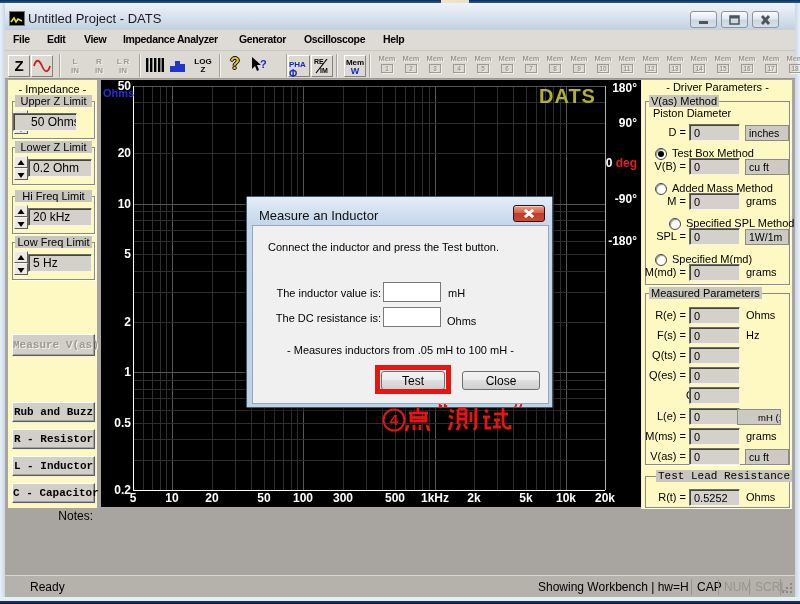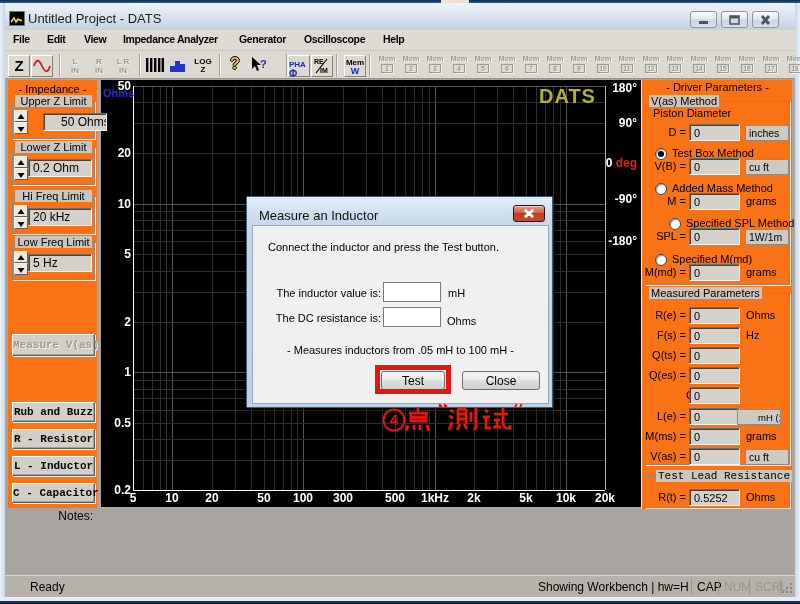--- a/index.html
+++ b/index.html
@@ -19,21 +19,21 @@
 
 #toolbar{left:5px;top:51px;width:790px;height:28px;background:#dcd9d2;border-bottom:1px solid #9a978f;}
 .tbtn{position:absolute;top:4px;width:22px;height:22px;}
 .tbtn.raised{background:#dcd9d2;border:1px solid;border-color:#ffffff #85827b #85827b #ffffff;}
 .tsep{position:absolute;top:3px;width:2px;height:23px;border-left:1px solid #a5a29b;border-right:1px solid #f5f2ec;}
 .dim{color:#9d9a92;text-shadow:1px 1px 0 #f4f1ea;}
 .memb{position:absolute;top:4px;width:22px;height:23px;text-align:center;}
 .memb .m1{font-size:7.5px;font-weight:bold;line-height:8px;}
 .memb .m2{margin:1px auto 0;width:12px;height:9px;border:1px solid #9d9a92;box-shadow:1px 1px 0 #f4f1ea;font-size:6.5px;line-height:8px;font-weight:bold;}
 
-.panel{background:#f97316;}
+.panel{background:#fef9c3;}
 .grp{position:absolute;border:1px solid #8d8a82;box-shadow:1px 1px 0 rgba(255,255,255,.75);}
 .grplabel{position:absolute;background:#c9c6bf;font-size:11px;color:#000;padding:0 2px;white-space:nowrap;}
 .lbl{position:absolute;font-size:11px;line-height:11px;color:#000;white-space:nowrap;}
 .field{position:absolute;background:#d4d1ca;border:1px solid;border-color:#6f6c66 #f6f3ed #f6f3ed #6f6c66;box-shadow:inset 1px 1px 0 #46443f;font-size:12px;color:#000;padding-left:4px;white-space:nowrap;overflow:hidden;}
 .unitbox{position:absolute;border:1px solid #8d8a82;background:#cdcac3;font-size:10.5px;padding-left:3px;white-space:nowrap;overflow:hidden;line-height:14px;}
 .spin{position:absolute;width:14px;background:#ece9e2;border:1px solid;border-color:#f8f5ef #5f5d58 #5f5d58 #f8f5ef;}
 .spin svg{display:block;margin:auto;}
 .lbtn.dim{color:#9d9a92;text-shadow:1px 1px 0 #f4f1ea;}
 .lbtn{position:absolute;left:4px;width:83px;white-space:nowrap;background:#d2cfc8;border:1px solid;border-color:#ffffff #5f5d58 #5f5d58 #ffffff;box-shadow:1px 1px 0 #f0ede6, inset -1px -1px 0 #a3a09a;font-family:"Liberation Mono",monospace;font-weight:bold;font-size:11px;text-align:center;color:#000;}
 .radio{position:absolute;width:12px;height:12px;border-radius:50%;background:#fff;border:1px solid #444;box-shadow:inset 1px 1px 1px #999;}
@@ -292,21 +292,21 @@
       <div class="spin" style="left:6px;top:30px;height:12px;">
         <svg width="8" height="8" style="margin-top:2px;">
           <path d="M4 1 L7.5 6 L0.5 6 Z" fill="#000"></path>
         </svg>
       </div>
       <div class="spin" style="left:6px;top:42px;height:12px;">
         <svg width="8" height="8" style="margin-top:2px;">
           <path d="M4 7 L7.5 2 L0.5 2 Z" fill="#000"></path>
         </svg>
       </div>
-      <div class="field" style="left:35px;top:33px;width:64px;height:18px;line-height:17px;padding-left:17px;">50 Ohms</div>
+      <div class="field" style="left:5px;top:33px;width:64px;height:18px;line-height:17px;padding-left:17px;">50 Ohms</div>
       <div class="grp" style="left:4px;top:67px;width:83px;height:38px;"></div>
       <div class="grplabel" style="left:7px;top:61px;width:77px;text-align:center;">Lower Z Limit</div>
       <div class="spin" style="left:6px;top:76px;height:12px;">
         <svg width="8" height="8" style="margin-top:2px;">
           <path d="M4 1 L7.5 6 L0.5 6 Z" fill="#000"></path>
         </svg>
       </div>
       <div class="spin" style="left:6px;top:88px;height:12px;">
         <svg width="8" height="8" style="margin-top:2px;">
           <path d="M4 7 L7.5 2 L0.5 2 Z" fill="#000"></path>

